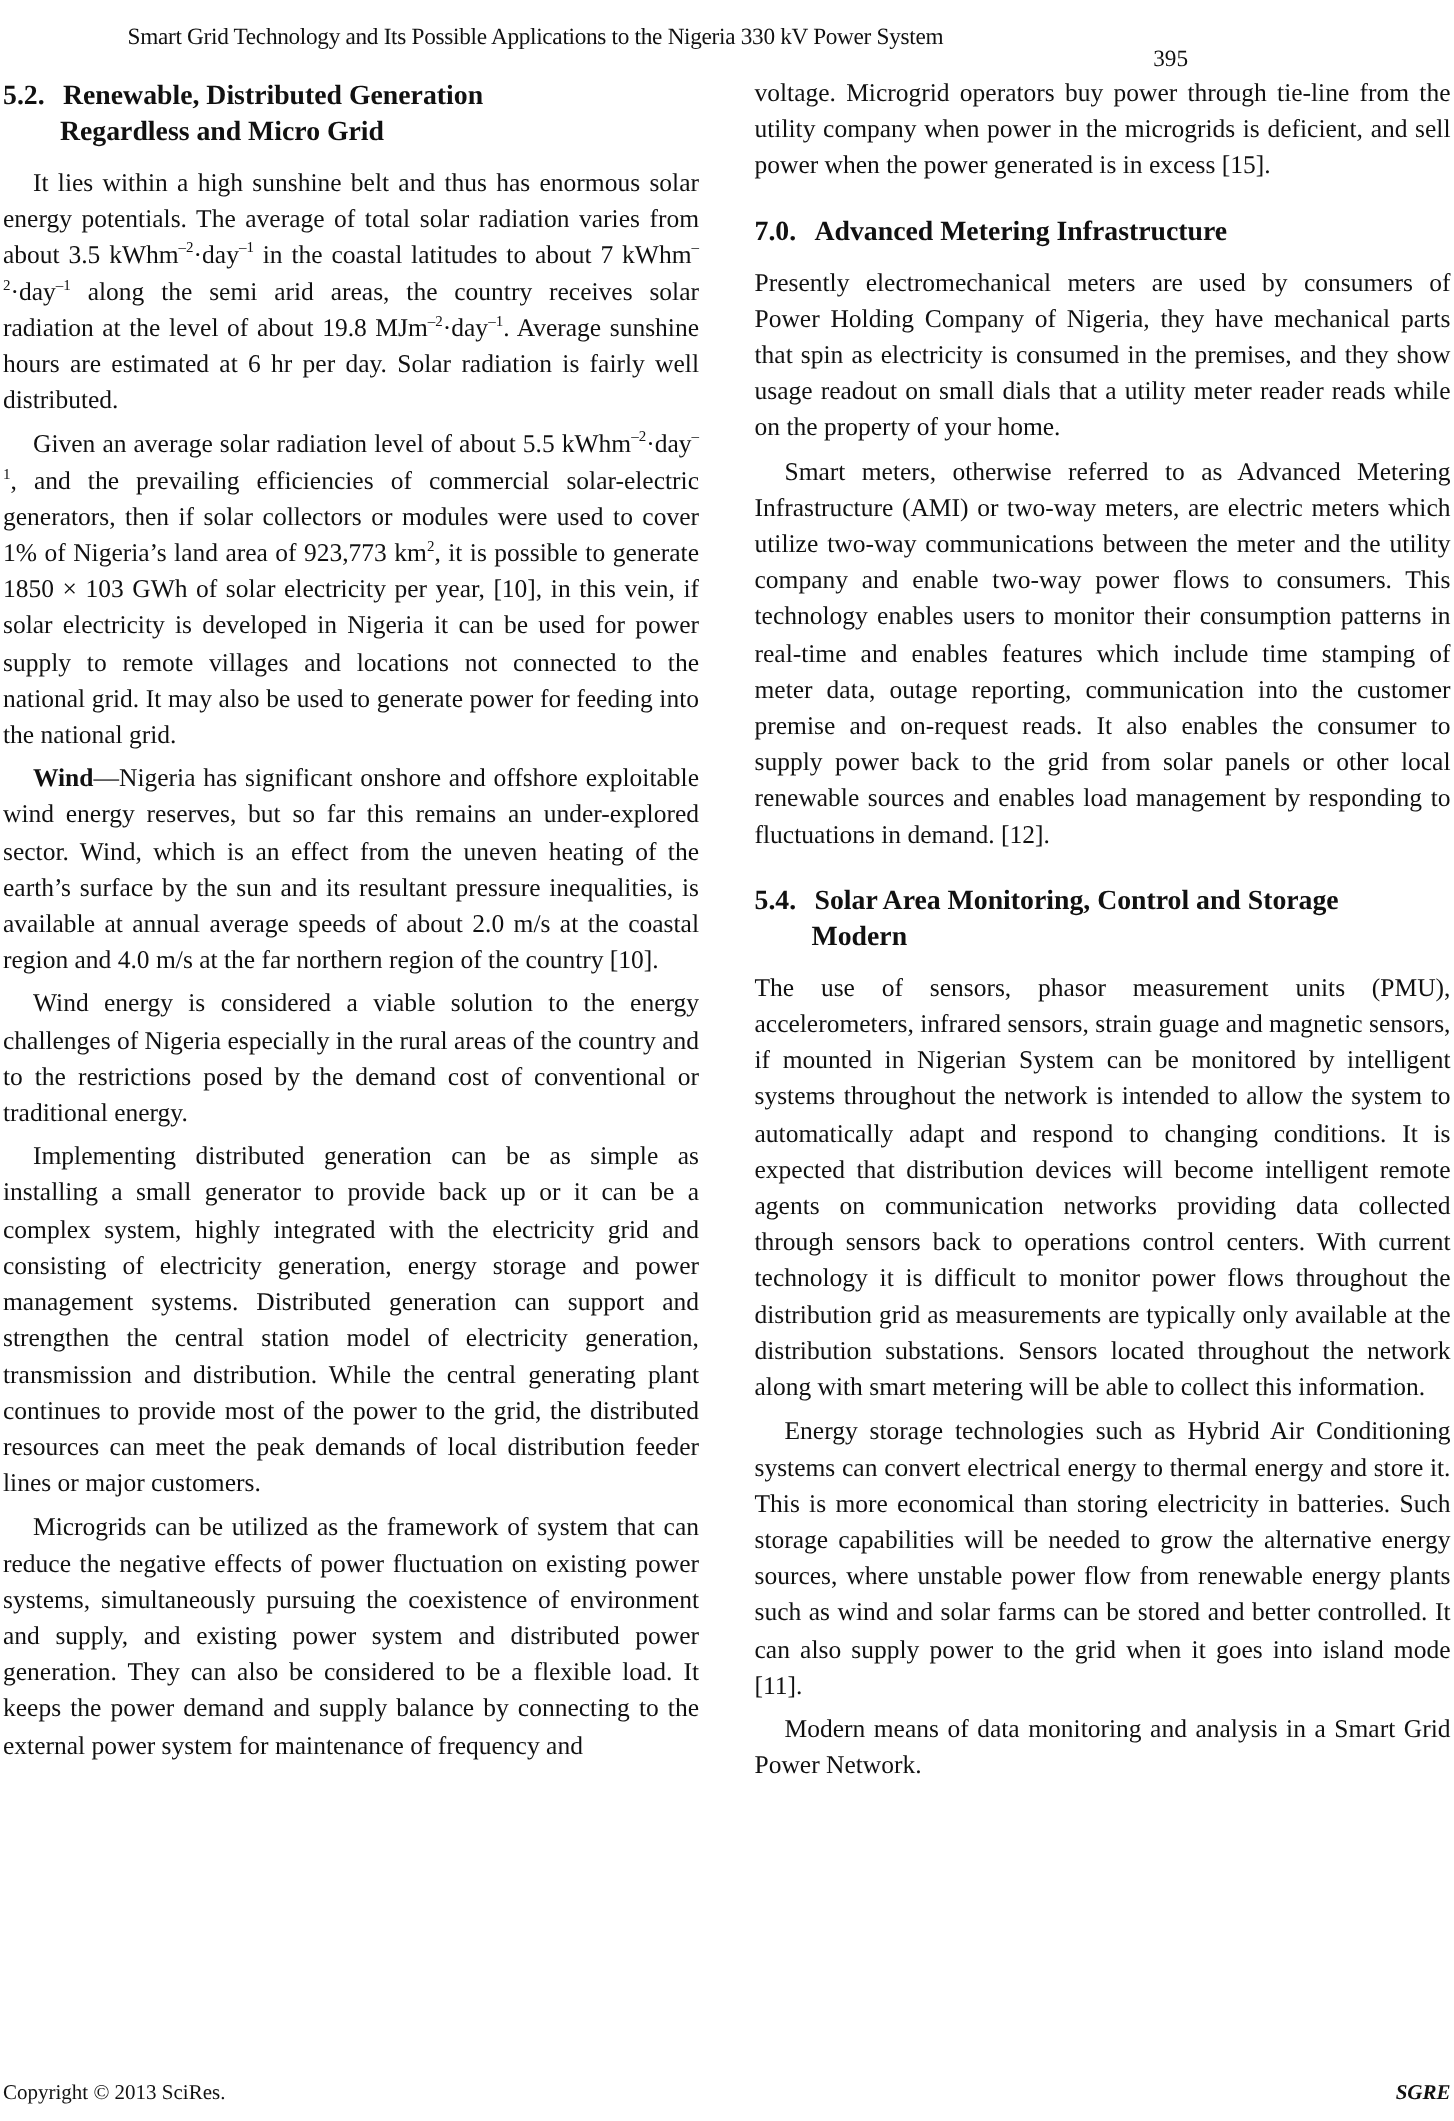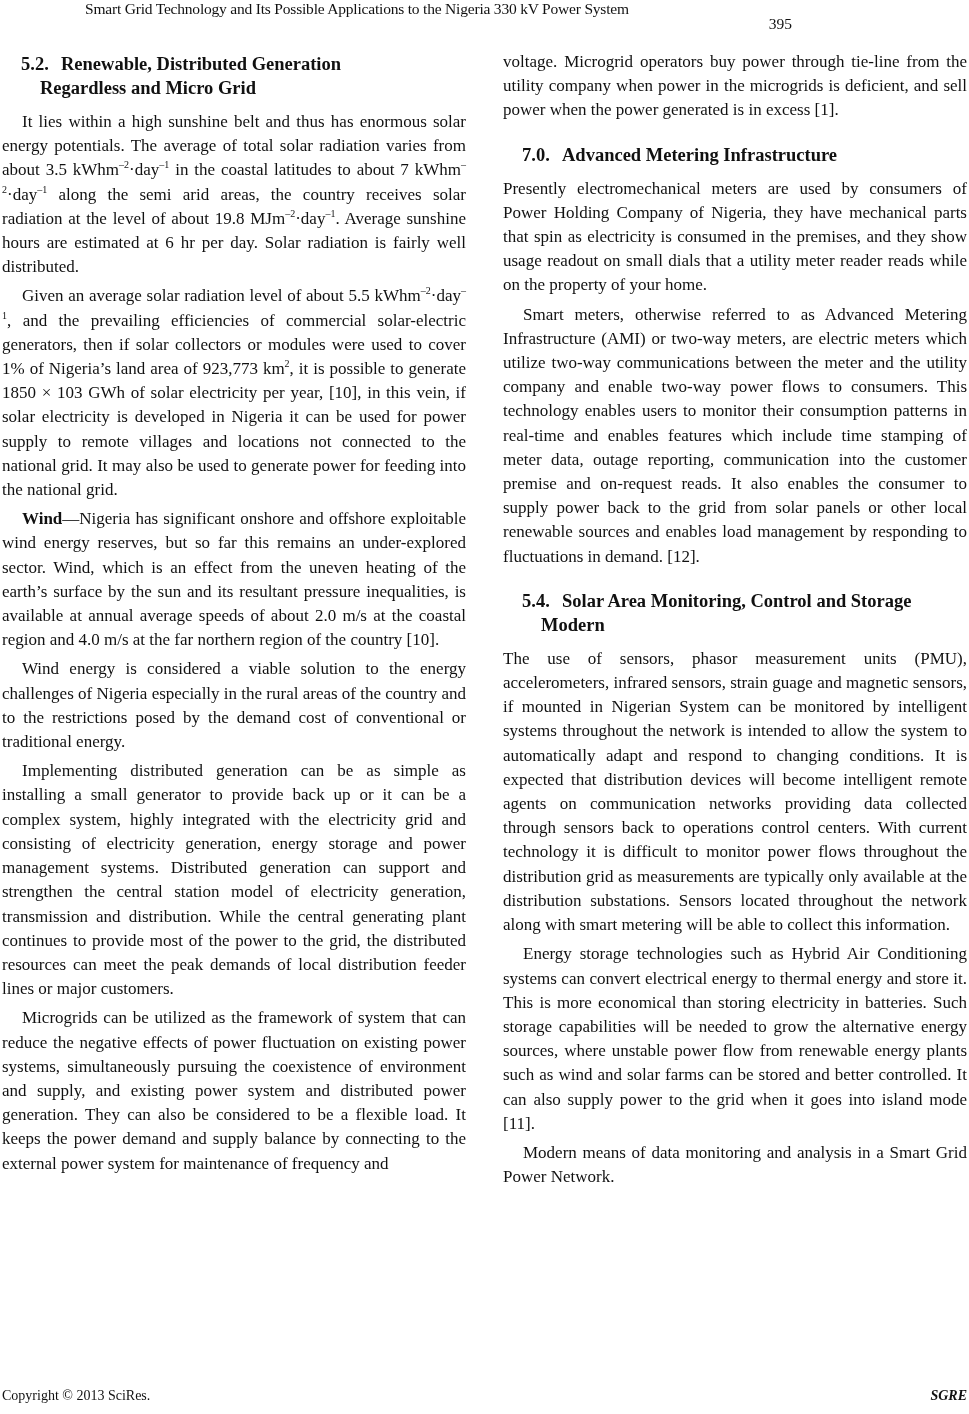--- a/index.html
+++ b/index.html
@@ -1,25 +1,25 @@
 <!DOCTYPE html>
 <html><head>
 <meta charset="utf-8">
 <style>
   html, body { margin: 0; padding: 0; background: #ffffff; }
   body { width: 969px; height: 1414px; position: relative; overflow: hidden;
          font-family: "Liberation Serif", "DejaVu Serif", serif; color: #111; }
-  .running-head { position: absolute; top: 0; left: 0; width: 804px; height: 22px; font-size: 15.5px; }
+  .running-head { position: absolute; top: 16px; left: 0; width: 804px; height: 22px; font-size: 15.5px; }
   .running-head .title { position: absolute; left: 85px; top: 0; letter-spacing: -0.2px; }
   .running-head .pageno { position: absolute; right: 12px; top: 0; margin-top: 15px; }
   .col { position: absolute; top: 52px; width: 464px; font-size: 17px; line-height: 24.2px; text-align: justify; }
   .col.left { left: 2px; }
   .col.right { left: 503px; top: 50px; }
   .sec { font-weight: bold; font-size: 18.5px; line-height: 24px; margin: 0 0 10px 0; text-align: left; }
-  .sec .num { display: inline-block; width: 40px; margin-left: 19px; }
+  .sec .num { display: inline-block; width: 40px; }
   .sec .cont { display: block; padding-left: 38px; }
   .sec.spaced { margin-top: 20px; }
   p { margin: 0; }
   p.ind { text-indent: 20px; margin-top: 5px; }
   sup { font-size: 10px; line-height: 0; vertical-align: 7px; }
   .footer { position: absolute; top: 1388px; left: 0; width: 969px; font-size: 14px; }
   .footer .copy { position: absolute; left: 2px; }
   .footer .journal { position: absolute; right: 2px; font-weight: bold; font-style: italic; }
 </style>
 </head>
@@ -37,21 +37,21 @@
   </div>
   <p class="ind"><span>It lies within a high sunshine belt and thus has enormous solar energy potentials. The average of total solar radiation varies from about 3.5 kWhm</span><sup>–2</sup><span>·day</span><sup>–1</sup><span> in the coastal latitudes to about 7 kWhm</span><sup>–2</sup><span>·day</span><sup>–1</sup><span> along the semi arid areas, the country receives solar radiation at the level of about 19.8 MJm</span><sup>–2</sup><span>·day</span><sup>–1</sup><span>. Average sunshine hours are estimated at 6 hr per day. Solar radiation is fairly well distributed.</span></p>
   <p class="ind"><span>Given an average solar radiation level of about 5.5 kWhm</span><sup>–2</sup><span>·day</span><sup>–1</sup><span>, and the prevailing efficiencies of commercial solar-electric generators, then if solar collectors or modules were used to cover 1% of Nigeria’s land area of 923,773 km</span><sup>2</sup><span>, it is possible to generate 1850 × 103 GWh of solar electricity per year, [10], in this vein, if solar electricity is developed in Nigeria it can be used for power supply to remote villages and locations not connected to the national grid. It may also be used to generate power for feeding into the national grid.</span></p>
   <p class="ind"><b>Wind</b><span>—Nigeria has significant onshore and offshore exploitable wind energy reserves, but so far this remains an under-explored sector. Wind, which is an effect from the uneven heating of the earth’s surface by the sun and its resultant pressure inequalities, is available at annual average speeds of about 2.0 m/s at the coastal region and 4.0 m/s at the far northern region of the country [10].</span></p>
   <p class="ind">Wind energy is considered a viable solution to the energy challenges of Nigeria especially in the rural areas of the country and to the restrictions posed by the demand cost of conventional or traditional energy.</p>
   <p class="ind">Implementing distributed generation can be as simple as installing a small generator to provide back up or it can be a complex system, highly integrated with the electricity grid and consisting of electricity generation, energy storage and power management systems. Distributed generation can support and strengthen the central station model of electricity generation, transmission and distribution. While the central generating plant continues to provide most of the power to the grid, the distributed resources can meet the peak demands of local distribution feeder lines or major customers.</p>
   <p class="ind">Microgrids can be utilized as the framework of system that can reduce the negative effects of power fluctuation on existing power systems, simultaneously pursuing the coexistence of environment and supply, and existing power system and distributed power generation. They can also be considered to be a flexible load. It keeps the power demand and supply balance by connecting to the external power system for maintenance of frequency and</p>
 </div>
 
 <div class="col right">
-  <p>voltage. Microgrid operators buy power through tie-line from the utility company when power in the microgrids is deficient, and sell power when the power generated is in excess [1].</p>
+  <p>voltage. Microgrid operators buy power through tie-line from the utility company when power in the microgrids is deficient, and sell power when the power generated is in excess [15].</p>
   <div class="sec spaced">
     <span class="num">7.0.</span><span>Advanced Metering Infrastructure</span>
   </div>
   <p>Presently electromechanical meters are used by consumers of Power Holding Company of Nigeria, they have mechanical parts that spin as electricity is consumed in the premises, and they show usage readout on small dials that a utility meter reader reads while on the property of your home.</p>
   <p class="ind">Smart meters, otherwise referred to as Advanced Metering Infrastructure (AMI) or two-way meters, are electric meters which utilize two-way communications between the meter and the utility company and enable two-way power flows to consumers. This technology enables users to monitor their consumption patterns in real-time and enables features which include time stamping of meter data, outage reporting, communication into the customer premise and on-request reads. It also enables the consumer to supply power back to the grid from solar panels or other local renewable sources and enables load management by responding to fluctuations in demand. [12].</p>
   <div class="sec spaced">
     <span class="num">5.4.</span><span>Solar Area Monitoring, Control and Storage</span>
     <span class="cont">Modern</span>
   </div>
   <p>The use of sensors, phasor measurement units (PMU), accelerometers, infrared sensors, strain guage and magnetic sensors, if mounted in Nigerian System can be monitored by intelligent systems throughout the network is intended to allow the system to automatically adapt and respond to changing conditions. It is expected that distribution devices will become intelligent remote agents on communication networks providing data collected through sensors back to operations control centers. With current technology it is difficult to monitor power flows throughout the distribution grid as measurements are typically only available at the distribution substations. Sensors located throughout the network along with smart metering will be able to collect this information.</p>

